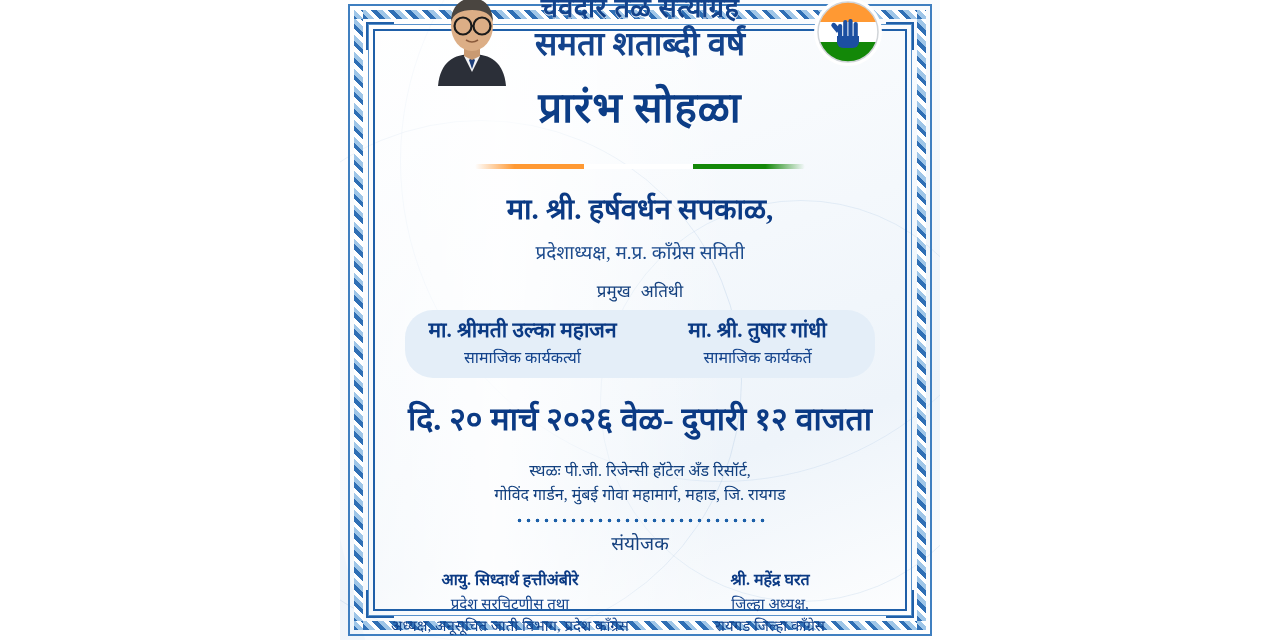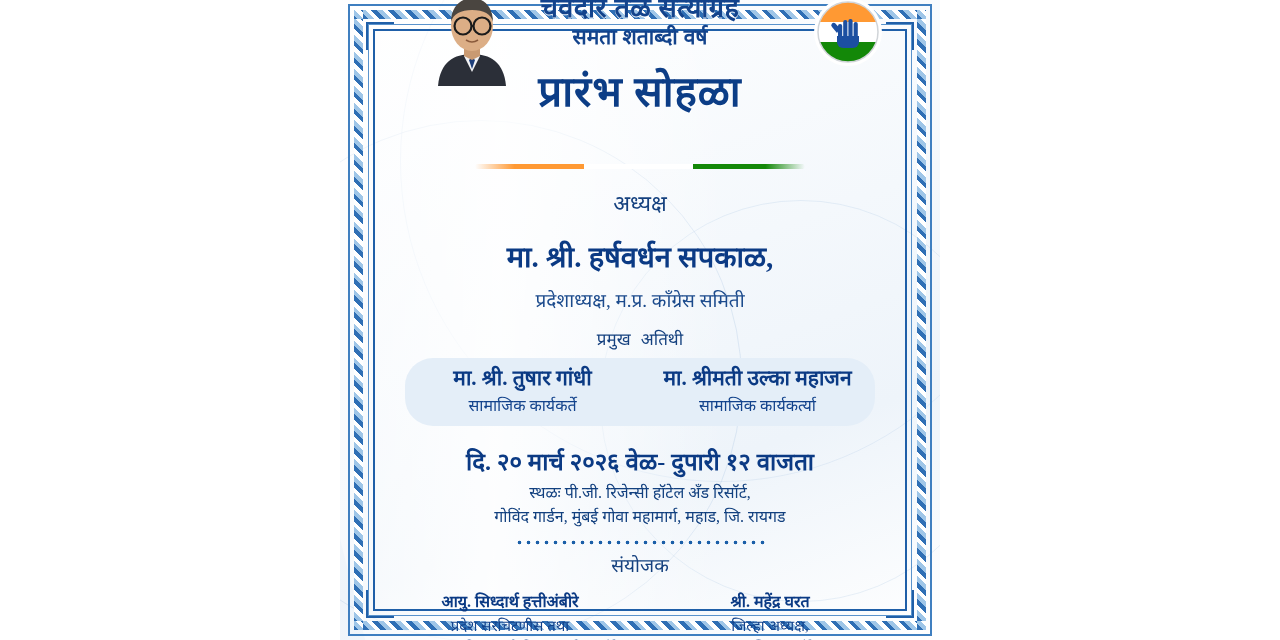--- a/index.html
+++ b/index.html
@@ -157,23 +157,23 @@
   .hl1 {
     font-family: "Liberation Serif", serif;
     font-weight: bold;
     font-size: 27px;
     color: #13438c;
     letter-spacing: 0.5px;
     line-height: 1.08;
     text-shadow: 0 1px 0 rgba(255,255,255,0.9);
   }
   .hl2 {
-    font-family: Liberation Sans, sans-serif;
-    font-weight: bold;
-    font-size: 21px;
+    font-family: Liberation Serif, serif;
+    font-weight: bold;
+    font-size: 33px;
     color: #13438c;
     line-height: 1.3;
   }
   .hl3 {
     font-family: "Liberation Serif", serif;
     font-weight: bold;
     font-size: 42px;
     color: #0c3d86;
     letter-spacing: 1px;
     line-height: 1.25;
@@ -242,29 +242,29 @@
   .guest-role {
     font-family: "Liberation Serif", serif;
     font-size: 16px;
     color: #13438c;
     margin-top: 3px;
   }
 
   .datetime {
     font-family: "Liberation Serif", serif;
     font-weight: bold;
-    font-size: 24px;
+    font-size: 32px;
     color: #0b3a84;
     margin-top: 18px;
   }
   .venue {
     font-family: "Liberation Serif", serif;
     font-size: 16px;
     color: #12407f;
-    margin-top: 4px;
+    margin-top: 20px;
     line-height: 1.5;
   }
 
   .dot-divider {
     margin: 10px auto 0;
     width: 250px;
     height: 7px;
     background-image: radial-gradient(circle, #1b5fa8 1.6px, rgba(0,0,0,0) 2.1px);
     background-size: 9px 7px;
     background-repeat: repeat-x;
@@ -375,34 +375,33 @@
               <rect x="37.6" y="22" width="4.2" height="19" rx="2"></rect>
               <path d="M21 36 h22 v6 a6 6 0 0 1 -6 6 h-10 a6 6 0 0 1 -6 -6 z"></path>
               <path d="M21 33 l-5 -6 a2.4 2.4 0 0 1 3.4 -3.4 l4.6 5 z"></path>
             </g>
           </svg>
         </div>
       </div>
 
       <div class="tri-divider"></div>
 
-      <div class="role-label">अध्यक्ष</div>
       <div class="chief-name">मा. श्री. हर्षवर्धन सपकाळ,</div>
       <div class="chief-sub">प्रदेशाध्यक्ष, म.प्र. काँग्रेस समिती</div>
 
       <div class="guest-label">प्रमुख अतिथी</div>
 
       <div class="guest-band">
+        <div class="guest-col">
+          <div class="guest-name">मा. श्रीमती उल्का महाजन</div>
+          <div class="guest-role">सामाजिक कार्यकर्त्या</div>
+        </div>
         <div class="guest-col">
           <div class="guest-name">मा. श्री. तुषार गांधी</div>
           <div class="guest-role">सामाजिक कार्यकर्ते</div>
-        </div>
-        <div class="guest-col">
-          <div class="guest-name">मा. श्रीमती उल्का महाजन</div>
-          <div class="guest-role">सामाजिक कार्यकर्त्या</div>
         </div>
       </div>
 
       <div class="datetime">दि. २० मार्च २०२६  वेळ- दुपारी १२ वाजता</div>
       <div class="venue">
         <div>स्थळः पी.जी. रिजेन्सी हॉटेल अँड रिसॉर्ट,</div>
         <div>गोविंद गार्डन, मुंबई गोवा महामार्ग, महाड, जि. रायगड</div>
       </div>
 
       <div class="dot-divider"></div>

